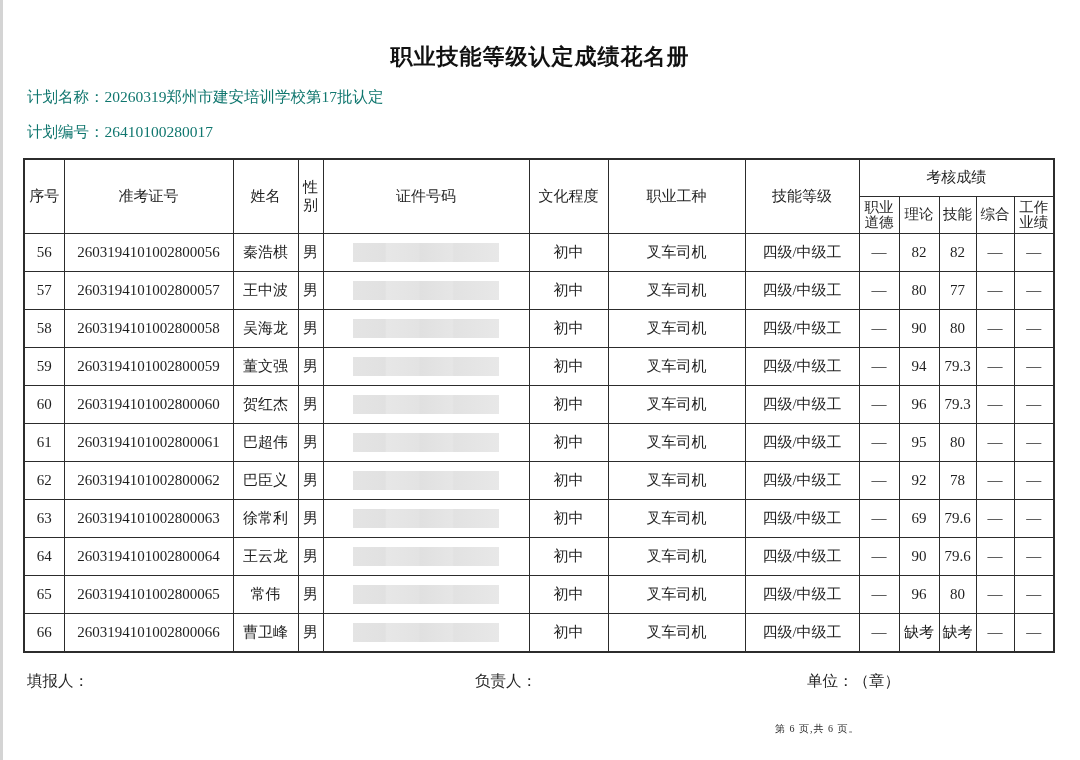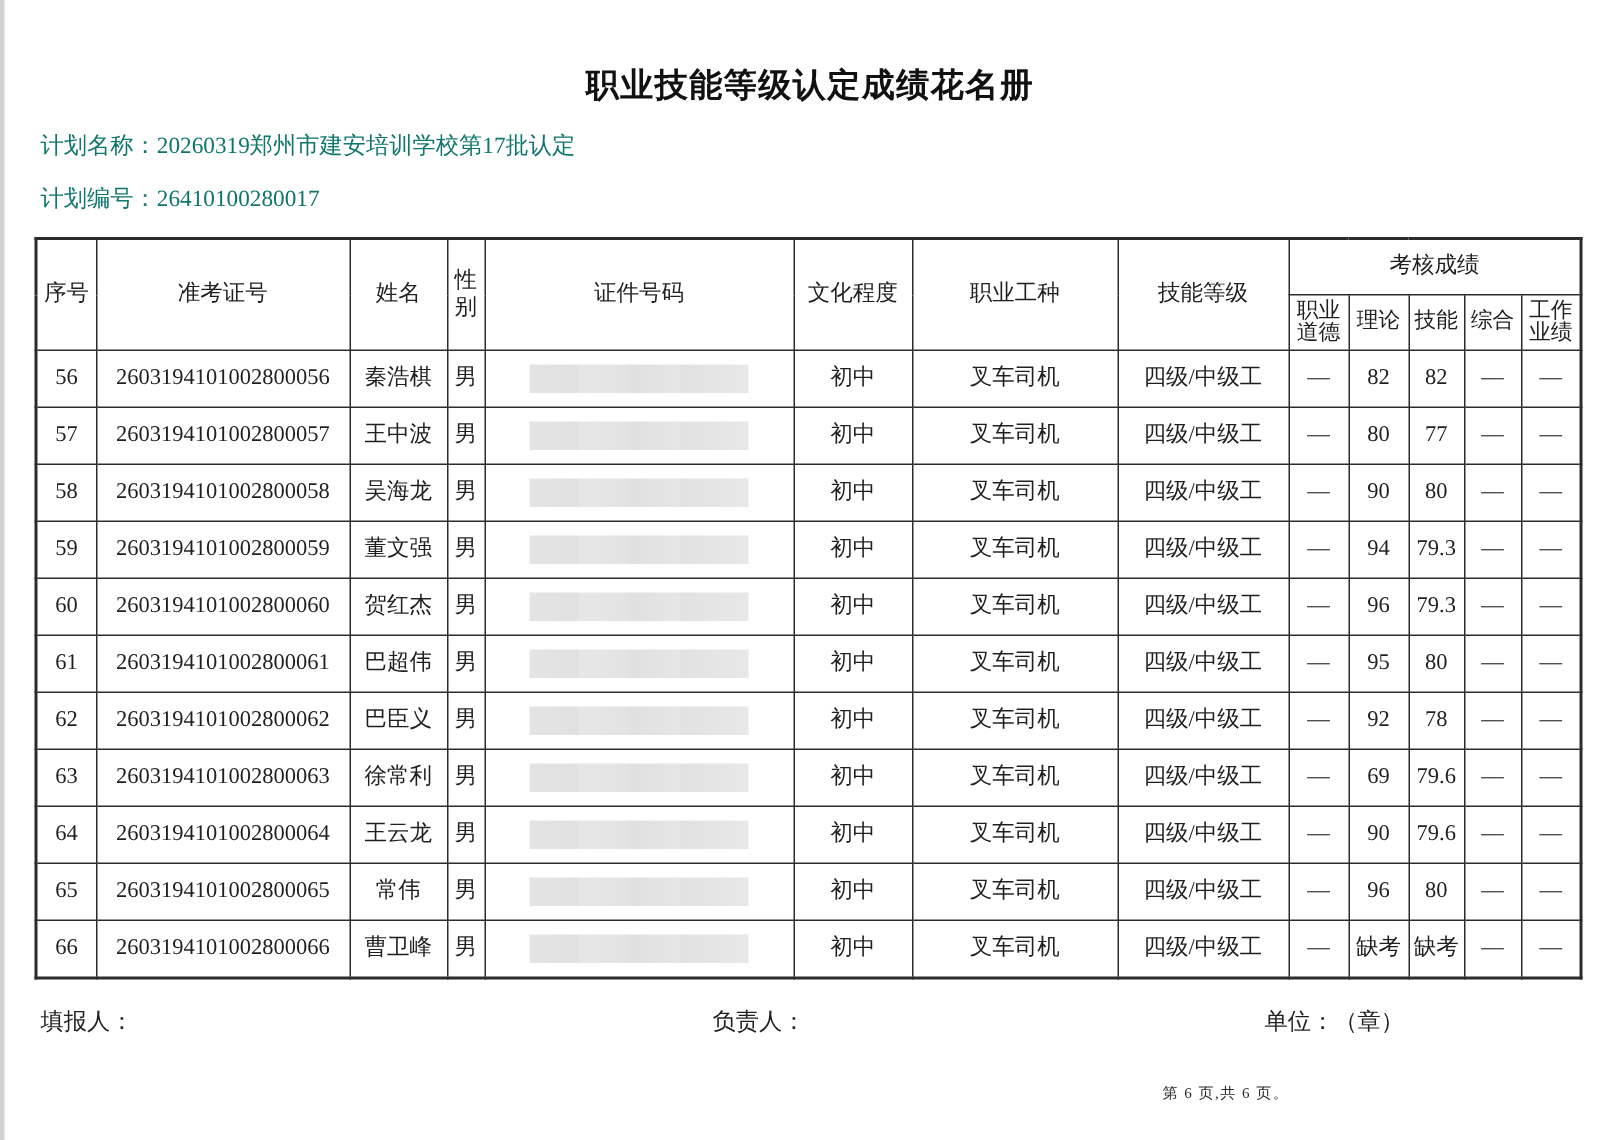--- a/index.html
+++ b/index.html
@@ -55,21 +55,21 @@
       #e3e3e3 45%, #e0e0e0 46%, #e6e6e6 68%,
       #e2e2e2 69%, #e8e8e8 100%);
   }
   .footer-line{
     position:absolute;top:671px;left:0;width:1080px;
     font-size:15.5px;color:#1f1f1f;
   }
   .footer-item{position:absolute;white-space:nowrap;}
   .filler{left:27px;}
   .manager{left:447px;margin-left:28px;}
-  .unit{left:843px;}
+  .unit{left:807px;}
   .page-info{
     position:absolute;top:722px;left:775px;
     font-size:10px;color:#2b2b2b;
     letter-spacing:1px;
   }
 </style>
 </head>
 <body>
 
 <div class="page-edge"></div>

